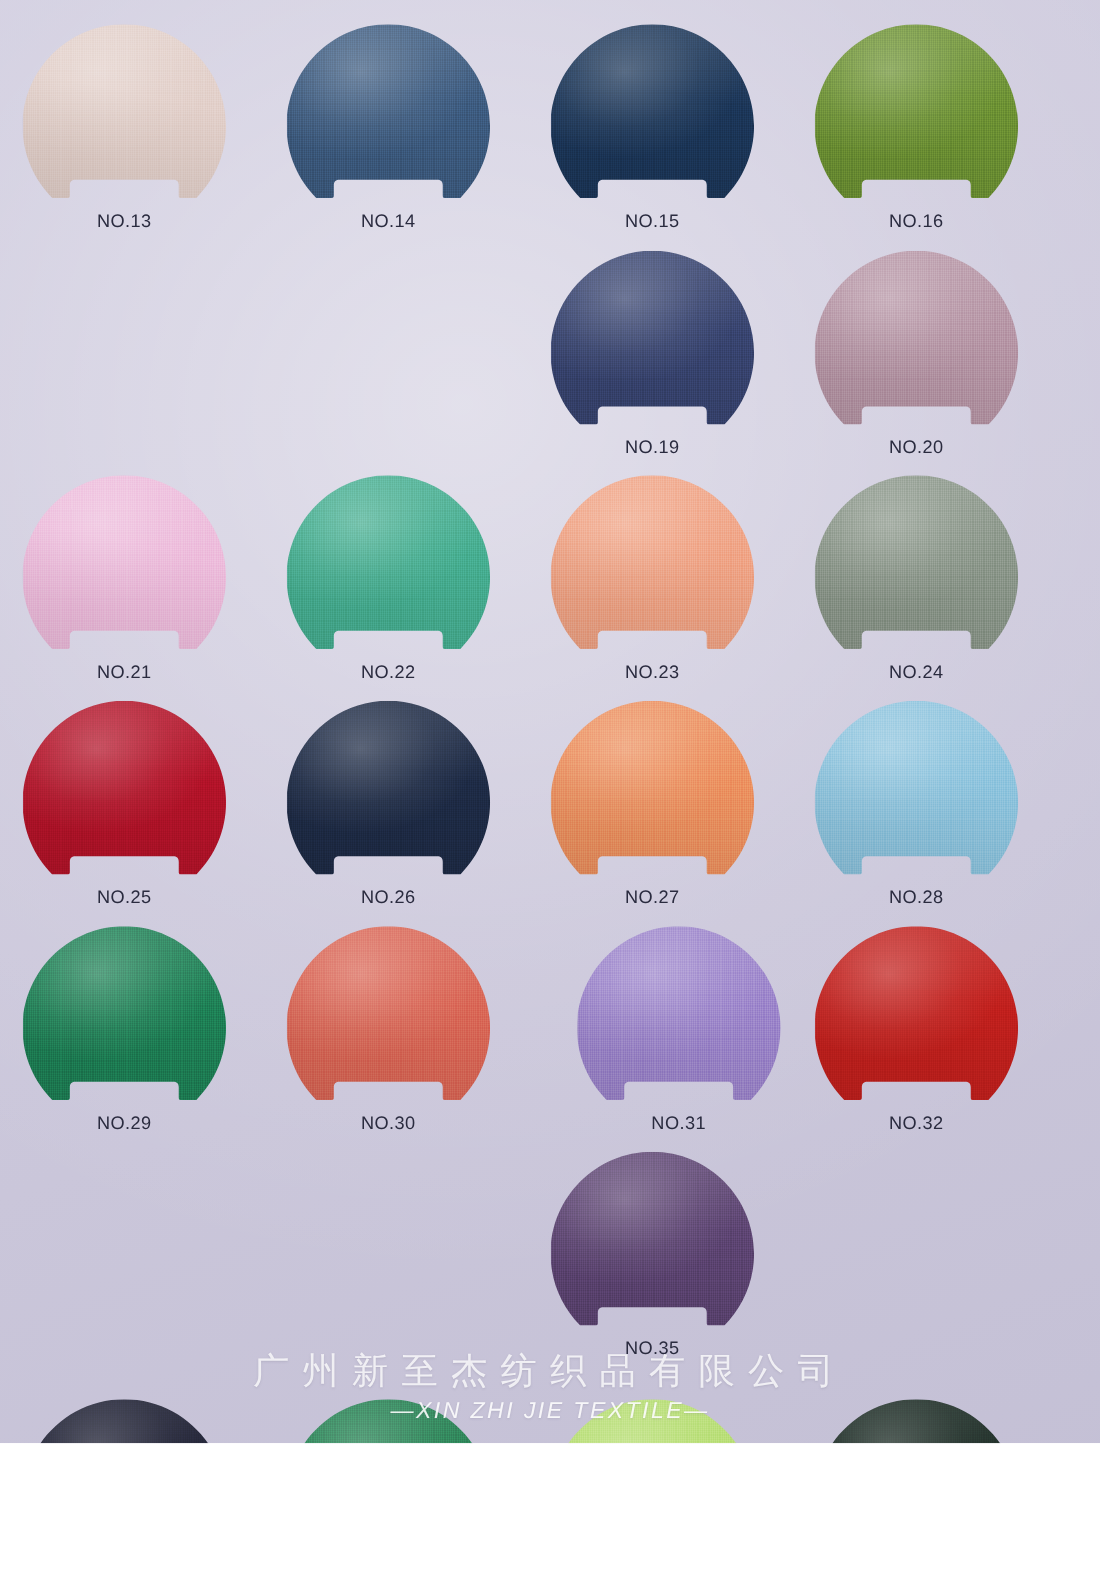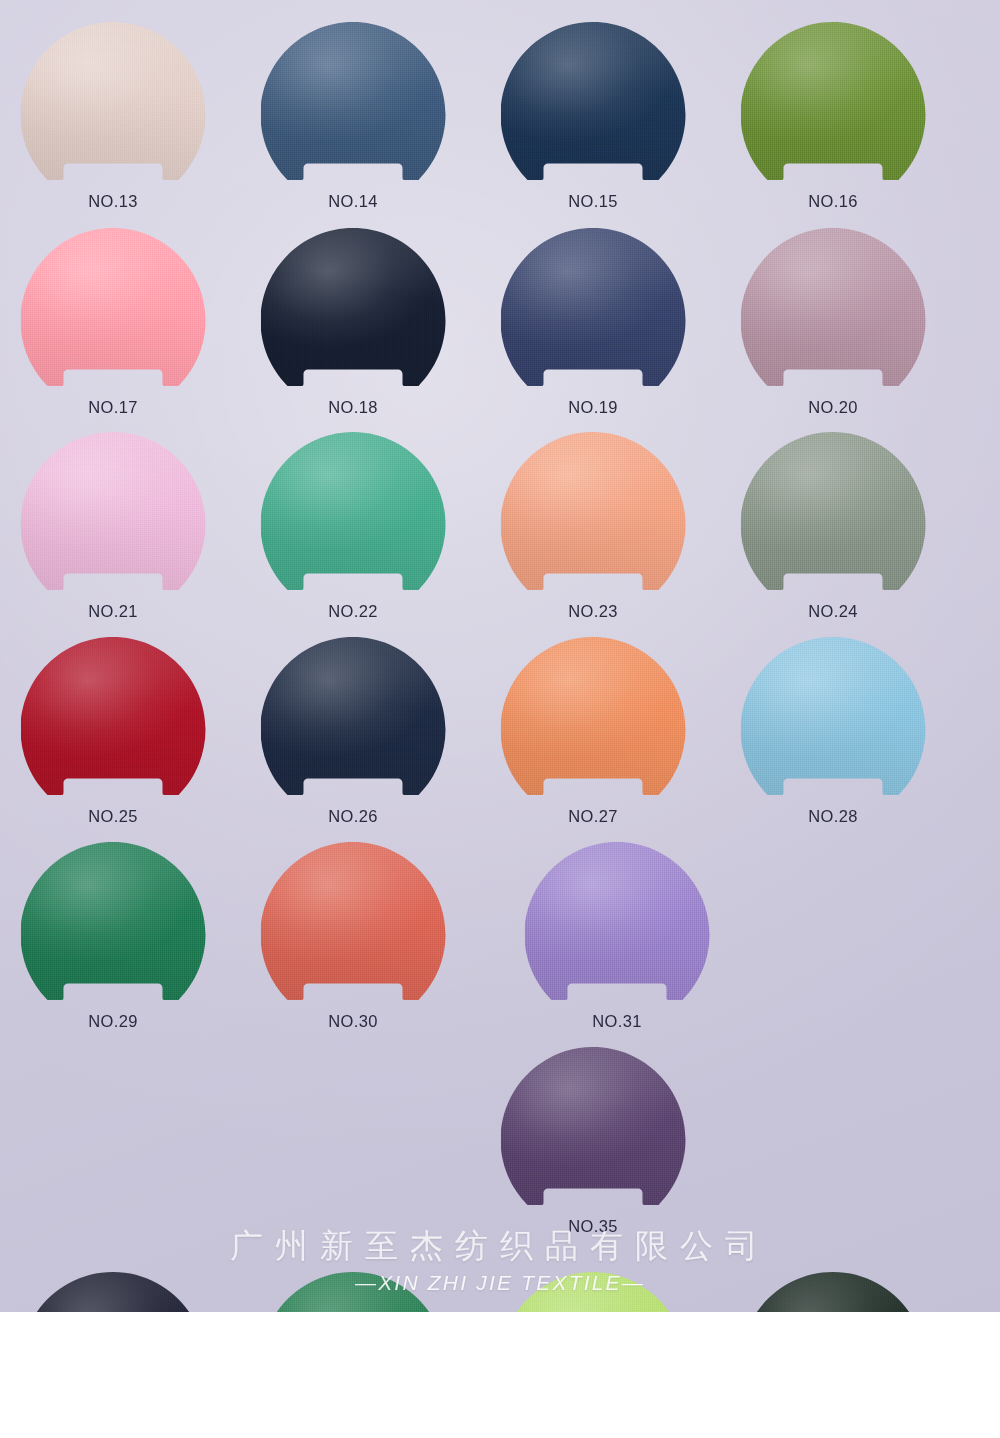--- a/index.html
+++ b/index.html
@@ -198,38 +198,20 @@
       </div>
       <div class="cell" style="left: 733px; top: 22px; text-decoration: underline;">
         <div class="chip-wrap">
           <div class="chip" title="NO.16" style="background: rgb(107, 144, 51);">
             <div class="weave"></div>
             <div class="sheen"></div>
           </div>
           <div class="chip-label">NO.16</div>
         </div>
       </div>
-      <div class="cell" style="left: 13px; top: 228px;">
-        <div class="chip-wrap">
-          <div class="chip" title="NO.17" style="background: rgb(255, 159, 173);">
-            <div class="weave"></div>
-            <div class="sheen"></div>
-          </div>
-          <div class="chip-label">NO.17</div>
-        </div>
-      </div>
-      <div class="cell" style="left: 253px; top: 228px;">
-        <div class="chip-wrap">
-          <div class="chip" title="NO.18" style="background: rgb(22, 31, 51);">
-            <div class="weave"></div>
-            <div class="sheen"></div>
-          </div>
-          <div class="chip-label">NO.18</div>
-        </div>
-      </div>
       <div class="cell" style="left: 493px; top: 228px;">
         <div class="chip-wrap">
           <div class="chip" title="NO.19" style="background: rgb(55, 67, 110);">
             <div class="weave"></div>
             <div class="sheen"></div>
           </div>
           <div class="chip-label">NO.19</div>
         </div>
       </div>
       <div class="cell" style="left: 733px; top: 228px;">
@@ -333,20 +315,29 @@
       </div>
       <div class="cell" style="left: 517px; top: 842px;">
         <div class="chip-wrap">
           <div class="chip" title="NO.31" style="background: rgb(155, 132, 202);">
             <div class="weave"></div>
             <div class="sheen"></div>
           </div>
           <div class="chip-label">NO.31</div>
         </div>
       </div>
+      <div class="cell" style="left: 733px; top: 842px;">
+        <div class="chip-wrap">
+          <div class="chip" title="NO.32" style="background: rgb(192, 31, 28);">
+            <div class="weave"></div>
+            <div class="sheen"></div>
+          </div>
+          <div class="chip-label">NO.32</div>
+        </div>
+      </div>
       <div class="cell" style="left: 493px; top: 1047px; text-decoration: underline;">
         <div class="chip-wrap">
           <div class="chip" title="NO.35" style="background: rgb(91, 67, 112);">
             <div class="weave"></div>
             <div class="sheen"></div>
           </div>
           <div class="chip-label">NO.35</div>
         </div>
       </div>
       <div class="cell" style="left: 13px; top: 1272px;">

